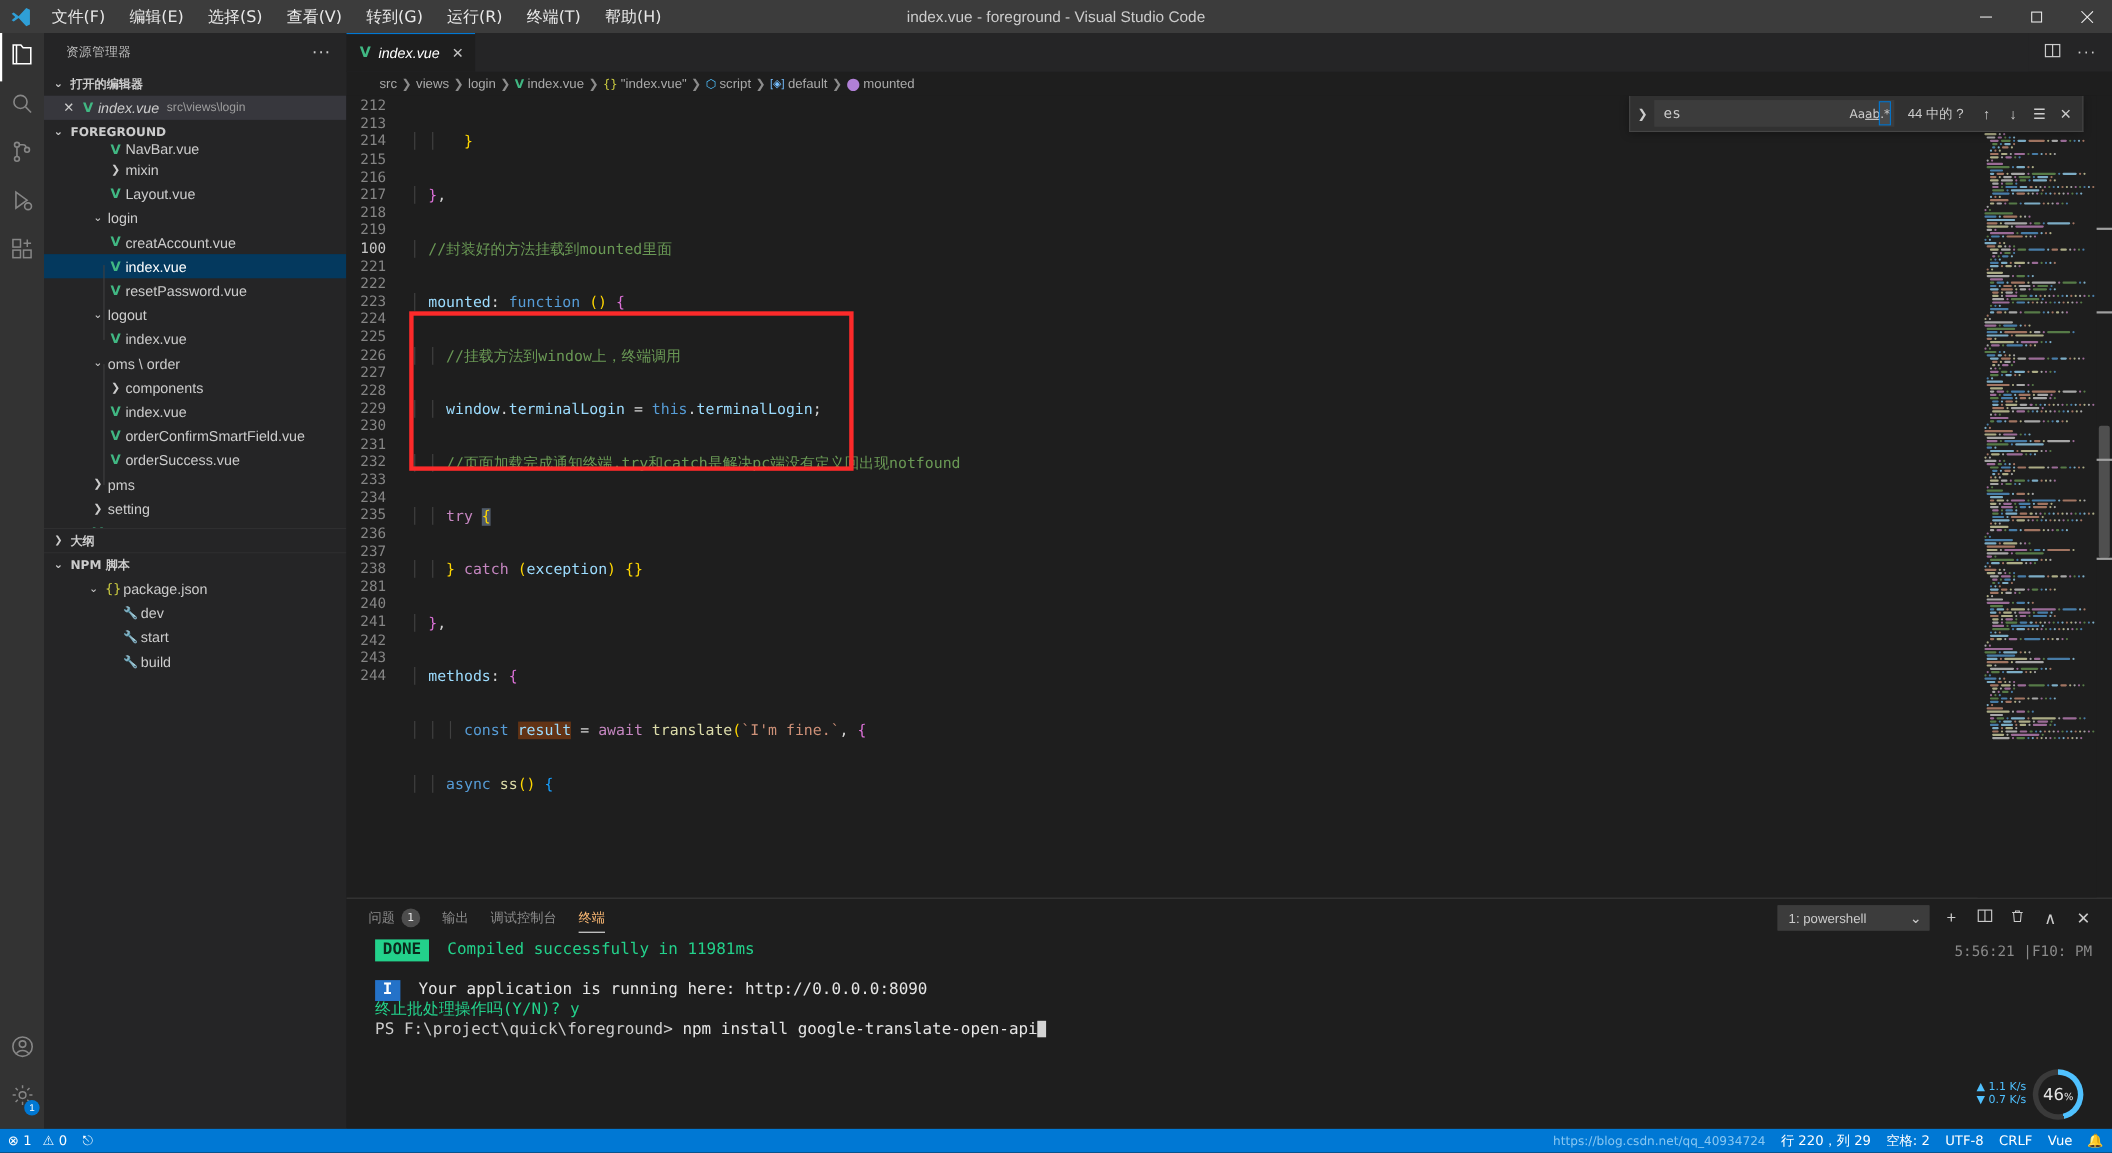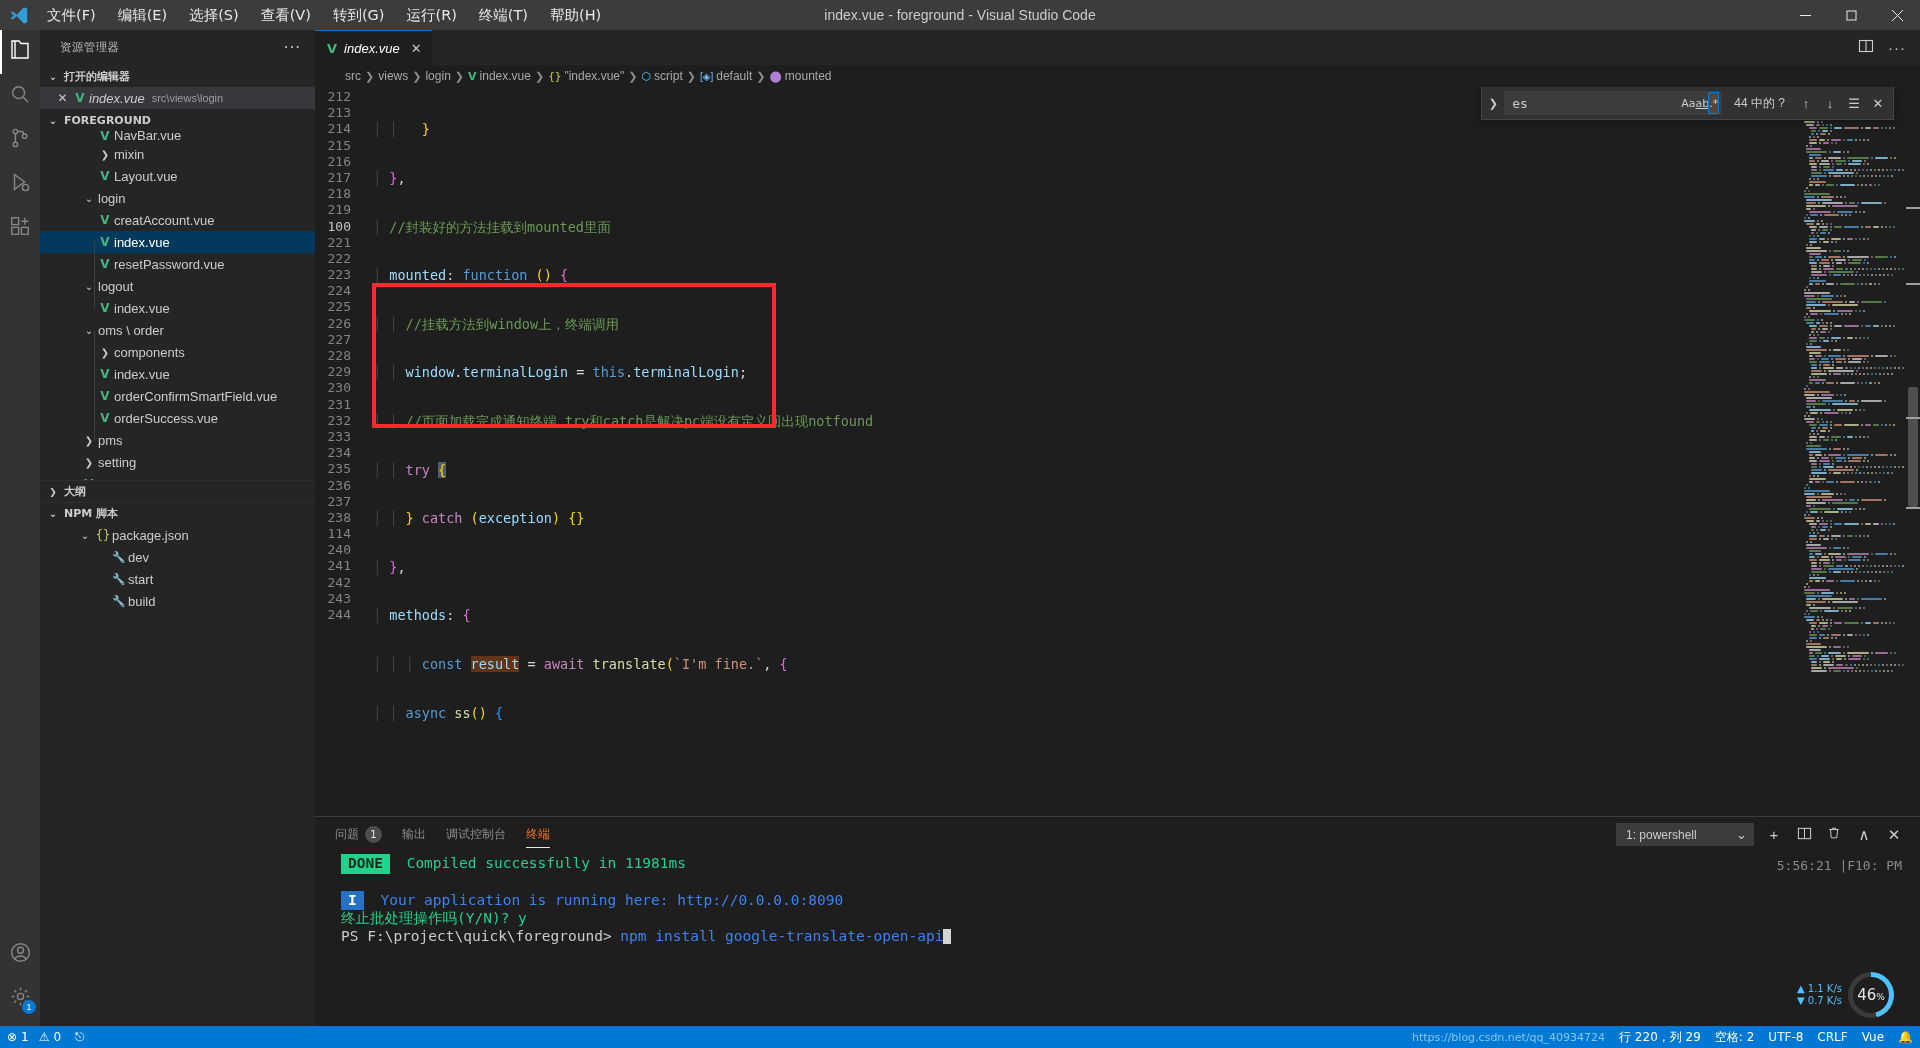--- a/index.html
+++ b/index.html
@@ -171,39 +171,39 @@
   .es-thumb { position:absolute; right:2px; width:10px; background:#4f4f4f; border-radius:2px; }
   .es-mark { position:absolute; right:0; width:14px; height:2px; }
 
   
   .panel { height: 210px; flex: 0 0 210px; background: #1e1e1e; border-top: 1px solid #3b3b3b;
            display: flex; flex-direction: column; position: relative; }
   .panel-head { height: 35px; display: flex; align-items: center; padding-left: 20px; }
   .p-tabs { display: flex; align-items: flex-end; gap: 20px; height: 35px; }
   .p-tab { position: relative; display: flex; align-items: center; gap: 6px; height: 35px;
            font-size: 12px; color: #8c8c8c; font-family: "DejaVu Sans", sans-serif; }
-  .p-tab.active { color: #f97316; justify-content: flex-end; }
+  .p-tab.active { color: #fdba74; justify-content: flex-end; }
   .p-tab.active::after {
     content: ""; position: absolute; left: 0; right: 0; bottom: 4px; height: 1px; background: #e7e7e7;
   }
   .p-badge { min-width: 17px; height: 17px; border-radius: 9px; background: #4d4d4d; color: #e7e7e7;
              font-size: 10px; display: flex; align-items: center; justify-content: center; padding: 0 4px; }
   .panel-actions { margin-left: auto; display: flex; align-items: center; gap: 10px; padding-right: 16px; }
   .term-select {
     height: 23px; min-width: 138px; background: #3c3c3c; border: 1px solid #3c3c3c; color: #cccccc;
     font-size: 12px; display: flex; align-items: center; justify-content: space-between;
     padding: 0 6px 0 9px;
   }
   .pa-icon { color: #cccccc; font-size: 15px; width: 20px; text-align: center; }
   .term-body {
     flex: 1 1 auto; padding: 2px 0 0 26px; font-family: "DejaVu Sans Mono", monospace;
     font-size: 14.5px; line-height: 17.5px; position: relative; overflow: hidden;
   }
   .t-green { color: #23d18b; }
-  .t-cyan  { color: #3b82f6; }
+  .t-cyan  { color: #e5e5e5; }
   .t-white { color: #cccccc; }
   .tag-done {
     background: #23d18b; color: #0b2b1d; font-weight: bold; padding: 1px 7px; margin-right: 8px;
     display: inline-block;
   }
   .tag-i {
     background: #2472c8; color: #ffffff; font-weight: bold; padding: 1px 7px; margin-right: 8px;
     display: inline-block;
   }
   .term-clock { position: absolute; right: 18px; top: 5px; color: #8a8a8a; font-size: 13px;
@@ -537,21 +537,21 @@
             <div>229</div>
             <div>230</div>
             <div>231</div>
             <div>232</div>
             <div>233</div>
             <div>234</div>
             <div>235</div>
             <div>236</div>
             <div>237</div>
             <div>238</div>
-            <div>114</div>
+            <div>281</div>
             <div>240</div>
             <div>241</div>
             <div>242</div>
             <div>243</div>
             <div>244</div>
           </div>
           <div class="codelines">
             <div><span class="ind-guide">│ </span><span class="ind-guide">│ </span>  <span class="br1">}</span></div>
             <div><span class="ind-guide">│ </span><span class="br2">}</span><span class="op">,</span></div>
             <div><span class="ind-guide">│ </span><span class="cm">//封装好的方法挂载到mounted里面</span></div>

